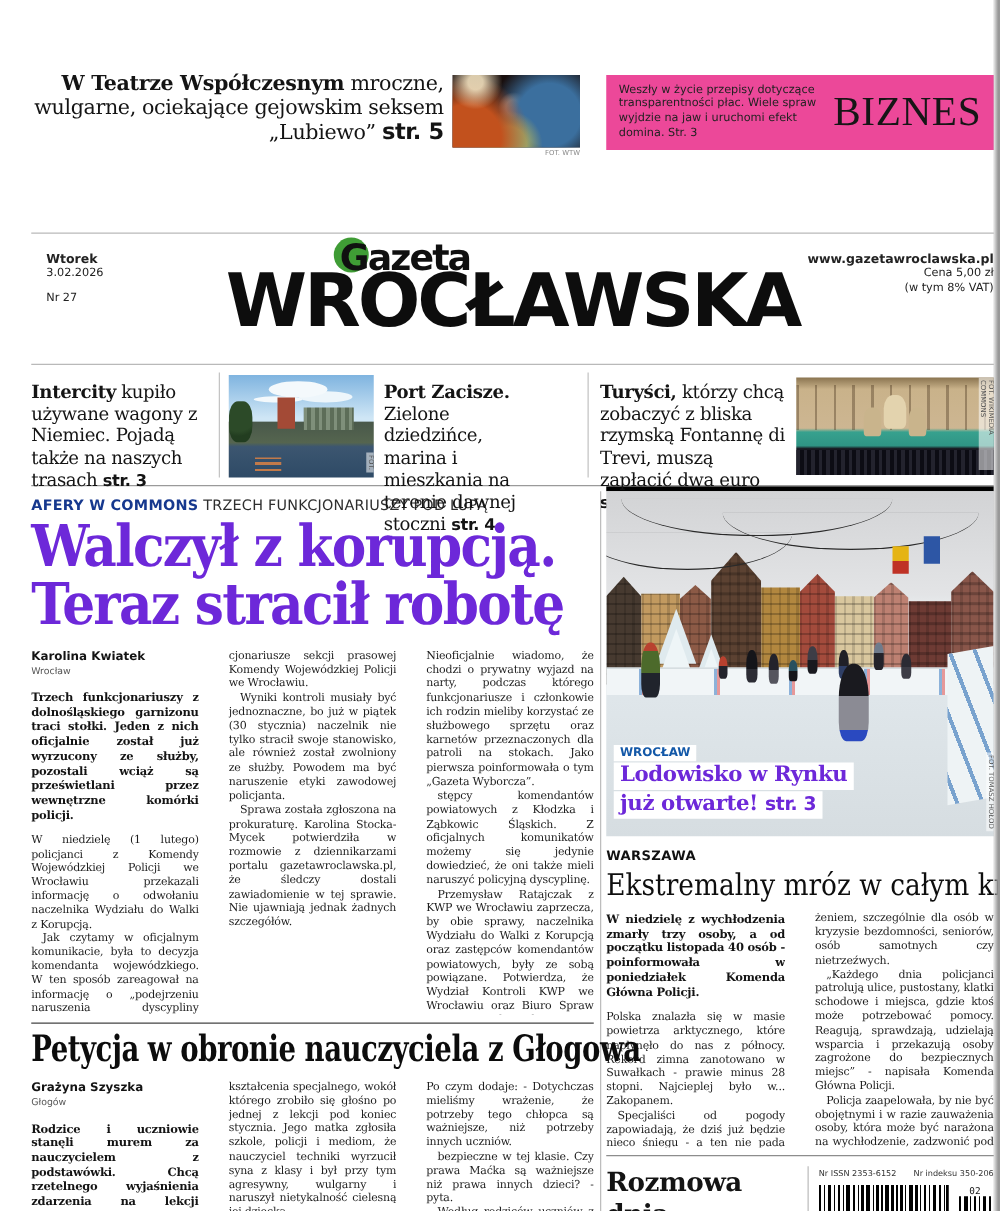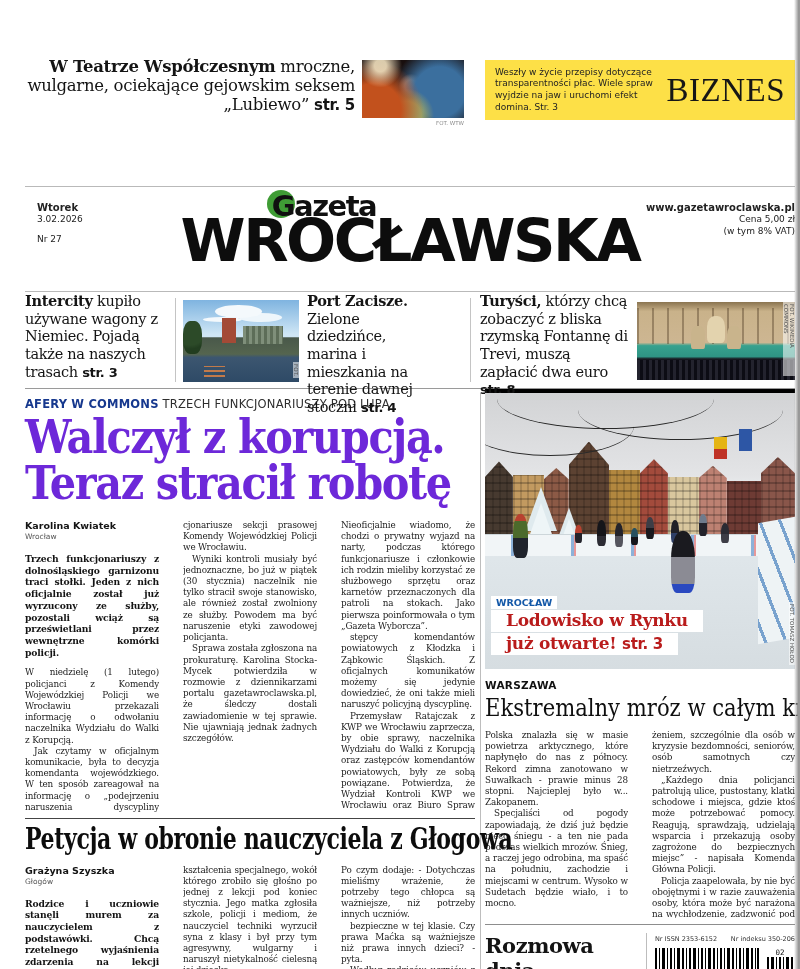--- a/index.html
+++ b/index.html
@@ -12,34 +12,34 @@
   .scan-edge { position:absolute; right:0; top:0; bottom:0; width:6px;
     background:linear-gradient(to right, rgba(150,150,150,0), #989898 75%); z-index:50; }
   .content { position:absolute; left:25px; top:0; width:770px; }
 
   
   .teaser-row { position:relative; margin-top:56px; height:66px; }
   .teaser-left { position:absolute; left:0; top:2px; width:330px; text-align:right;
     font-size:16.5px; line-height:1.14; letter-spacing:-0.3px; }
   .teaser-left b { font-weight:bold; }
   .pageref { font-family:"DejaVu Sans", sans-serif; font-weight:bold; }
-  .teaser-left .pageref { font-size:15px;text-align:center; }
+  .teaser-left .pageref { font-size:18px;text-align:center; }
   .photo { position:relative; overflow:hidden; }
   .photo-theater { position:absolute; left:337px; top:4px; width:102px; height:58px;
     background:
       radial-gradient(circle at 18% 10%, rgba(240,224,190,.9) 0 6%, rgba(240,224,190,0) 22%),
       radial-gradient(circle at 12% 86%, #c2511d 0 26%, rgba(194,81,29,0) 48%),
       radial-gradient(circle at 44% 96%, #9aa468 0 18%, rgba(154,164,104,0) 34%),
       radial-gradient(circle at 76% 55%, #3b6f9e 0 30%, rgba(59,111,158,0) 55%),
       radial-gradient(circle at 48% 45%, #c08a62 0 10%, rgba(192,138,98,0) 20%),
       #190f0e; }
   .credit-h { position:absolute; left:337px; top:64px; width:102px; text-align:right;
     font-family:"DejaVu Sans", sans-serif; font-size:5.5px; color:#8a8a8a; }
   .biznes-box { position:absolute; left:460px; top:4px; width:310px; height:60px;
-    background:#fde047; display:flex; align-items:center; padding:4px 10px 4px 10px; }
+    background:#ec4899; display:flex; align-items:center; padding:4px 10px 4px 10px; }
   .biznes-text { flex:1; font-family:"DejaVu Sans", sans-serif; font-size:9px;
     line-height:1.3; color:#222; }
   .biznes-brand { font-family:"Liberation Serif", serif; font-size:33px; letter-spacing:0.5px;
     color:#161616; padding-left:12px;text-align:center; }
   .rule-thin { position:relative; border:none; border-top:1px solid #b9b9b9; margin-top:64px; }
 
   
   .masthead { position:relative; height:104px; }
   .mast-left { position:absolute; left:12px; top:14px; font-family:"DejaVu Sans", sans-serif;
     font-size:9px; line-height:1.3; color:#222; }
@@ -54,21 +54,21 @@
   .logo-disc { position:absolute; left:-5px; top:1px; width:28px; height:28px;
     border-radius:50%; background:#3f9c35; }
   .logo-top { position:relative; z-index:1; font-family:"DejaVu Sans", sans-serif;
     font-weight:bold; font-size:29px; letter-spacing:-1.5px; color:#101010; }
   .logo-main { margin-top:-9px; font-family:"DejaVu Sans", sans-serif; font-weight:bold;
     font-size:59px; letter-spacing:-2.5px; color:#0d0d0d; line-height:1; }
 
   
   .briefs-row { position:relative; height:98px; border-top:1px solid #b9b9b9;
     border-bottom:1px solid #9a9a9a; }
-  .brief-text { position:absolute; top:0; font-size:14.5px; line-height:1.22;
+  .brief-text { position:absolute; top:13px; font-size:14.5px; line-height:1.22;
     letter-spacing:-0.3px; }
   .brief-text .pageref { font-size:13px; }
   .brief-1 { left:0; width:140px; }
   .brief-2 { left:282px; width:125px; }
   .brief-3 { left:455px; width:152px; }
   .brief-vline { position:absolute; top:6px; bottom:6px; width:1px; background:#c4c4c4; }
   .bv1 { left:150px; } .bv2 { left:445px; }
   .photo-port { position:absolute; left:158px; top:8px; width:116px; height:82px;
     background:linear-gradient(#7fb4e0 0%, #cfe6f5 42%, #cfe6f5 45%, #49584a 46%, #55654f 66%, #3c5670 70%, #2e4a66 100%); }
   .photo-port .cloud { position:absolute; left:28%; top:6%; width:40%; height:16%;
@@ -173,22 +173,22 @@
   .s7 { left:47%; top:49%; width:7px; height:17px; background:linear-gradient(#27505e 0 50%, #15151a 50%); }
   .s8 { left:76%; top:47%; width:8px; height:20px; background:linear-gradient(#2b2b33 0 55%, #3d3d46 55%); }
   .sk-big { left:60%; top:50%; width:24px; height:62px;
     background:linear-gradient(#1a1a1f 0 42%, #8b8b94 42% 86%, #2a49c0 86%); }
   .sk-kid { left:9%; top:44%; width:15px; height:44px;
     background:linear-gradient(#b8412f 0 16%, #4c6a2b 16% 55%, #20242c 55%); }
   .rink-caption { position:absolute; left:6px; bottom:14px; z-index:5; }
   .chip { display:table; background:#fff; }
   .chip-kicker { font-family:"DejaVu Sans", sans-serif; font-weight:bold; font-size:9.5px;
     color:#1358a8; padding:1px 5px; margin-bottom:1px; }
-  .chip-line { font-weight:bold; font-size:17px; letter-spacing:-0.3px; color:#b91c1c;
-    padding:0 15px 2px; margin-top:1px; }
+  .chip-line { font-weight:bold; font-size:17px; letter-spacing:-0.3px; color:#6d28d9;
+    padding:0 5px 2px; margin-top:1px; }
   .chip-line .pageref { font-size:15px; }
 
   
   .kicker-plain { margin-top:10px; font-family:"DejaVu Sans", sans-serif; font-weight:bold;
     font-size:10.5px; letter-spacing:0.3px; color:#111; }
   .headline-m { margin-top:3px; font-weight:normal; font-size:24px; color:#0e0e0e; }
   .headline-m .shrink { display:inline-block; transform:scaleX(0.88); transform-origin:left; white-space:nowrap; }
   .frost-cols { height:188px; margin-top:8px; }
   .right-rule { border:none; border-top:1px solid #8d8d8d; margin:6px 0 0; }
   .bottom-row { display:flex; margin-top:8px; height:92px; }
@@ -368,20 +368,21 @@
               </span>
           </div>
           <figcaption class="credit-v">FOT. TOMASZ HOŁOD</figcaption>
         </figure>
 
         <div class="kicker-plain">WARSZAWA</div>
         <h2 class="headline-m"><span class="shrink">Ekstremalny mróz w całym kraju</span></h2>
 
         <div class="article-cols frost-cols">
           <div class="col">
+            <p class="lead-p">W niedzielę z wychłodzenia zmarły trzy osoby, a od początku listopada 40 osób - poinformowała w poniedziałek Komenda Główna Policji.</p>
             <p class="body-p">Polska znalazła się w masie powietrza arktycznego, które napłynęło do nas z północy. Rekord zimna zanotowano w Suwałkach - prawie minus 28 stopni. Najcieplej było w... Zakopanem.</p>
             <p class="body-p">Specjaliści od pogody zapowiadają, że dziś już będzie nieco śniegu - a ten nie pada podczas wielkich mrozów. Śnieg, a raczej jego odrobina, ma spaść na południu, zachodzie i miejscami w centrum. Wysoko w Sudetach będzie wiało, i to mocno.</p>
 
           </div>
           <div class="col">
             <p class="body-p">żeniem, szczególnie dla osób w kryzysie bezdomności, seniorów, osób samotnych czy nietrzeźwych.</p>
             <p class="body-p">„Każdego dnia policjanci patrolują ulice, pustostany, klatki schodowe i miejsca, gdzie ktoś może potrzebować pomocy. Reagują, sprawdzają, udzielają wsparcia i przekazują osoby zagrożone do bezpiecznych miejsc” - napisała Komenda Główna Policji.</p>
             <p class="body-p">Policja zaapelowała, by nie być obojętnymi i w razie zauważenia osoby, która może być narażona na wychłodzenie, zadzwonić pod numer alarmowy 112. „Jeden telefon może uratować” - napisała KGP.</p>
 
           </div>

